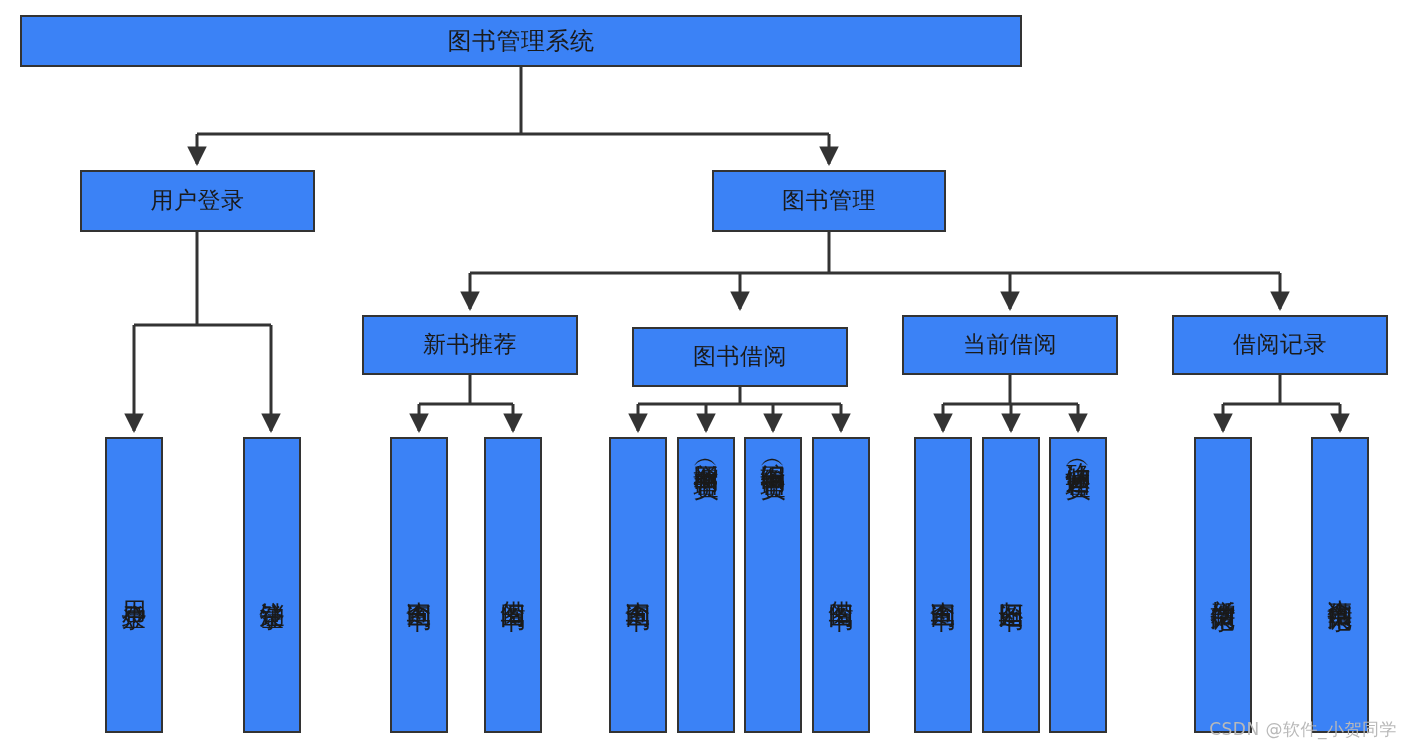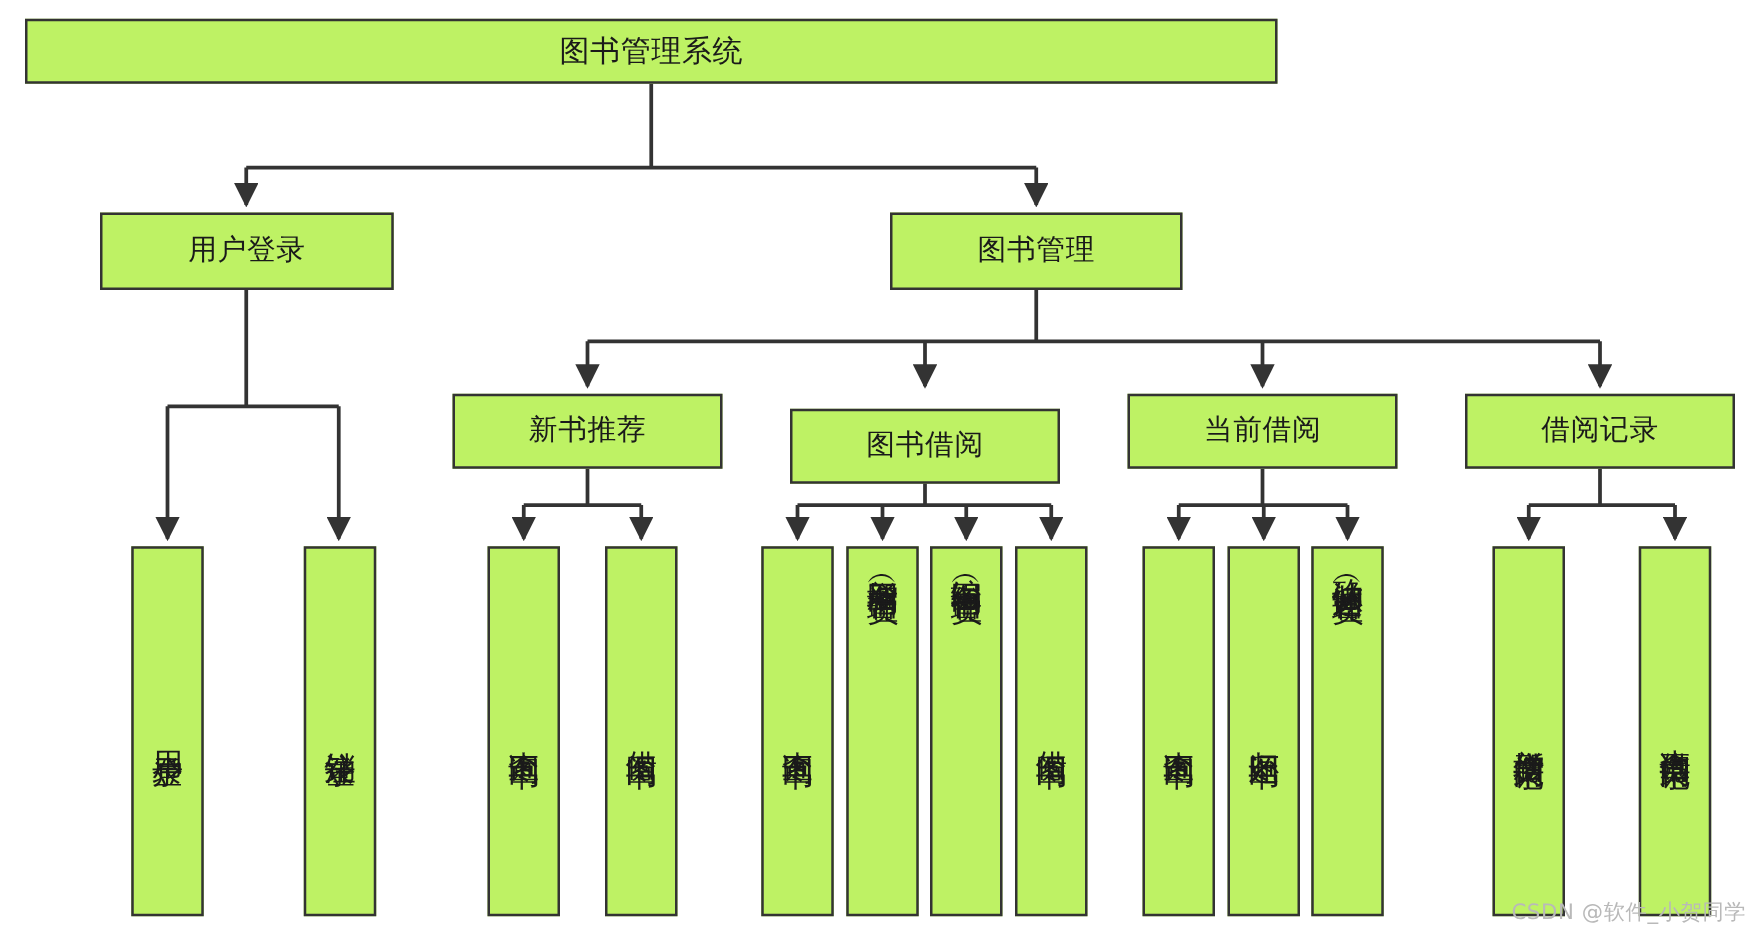--- a/index.html
+++ b/index.html
@@ -22,21 +22,21 @@
     position: absolute;
     left: 0;
     top: 0;
     width: 1405px;
     height: 747px;
     pointer-events: none;
   }
   .node {
     position: absolute;
     box-sizing: border-box;
-    background: #bef264;
+    background: #3b82f6;
     border: 2px solid #333333;
     display: flex;
     align-items: center;
     justify-content: center;
     z-index: 2;
   }
   .node-label {
     color: #1a1a1a;
     text-align: center;
     line-height: 1.18;

